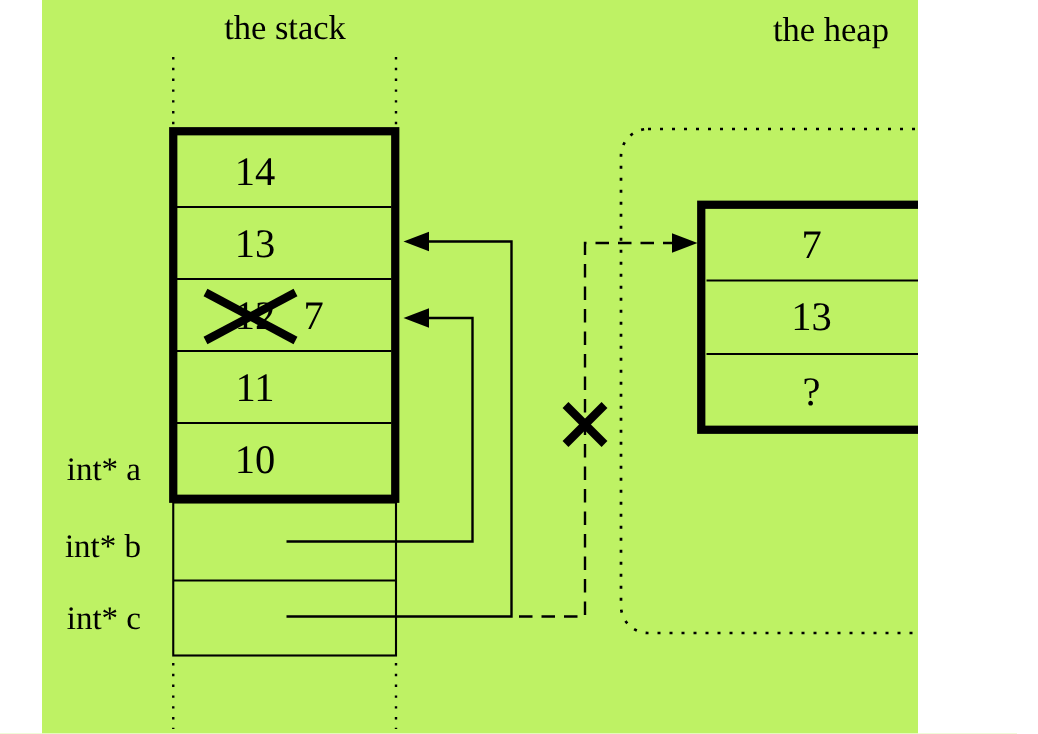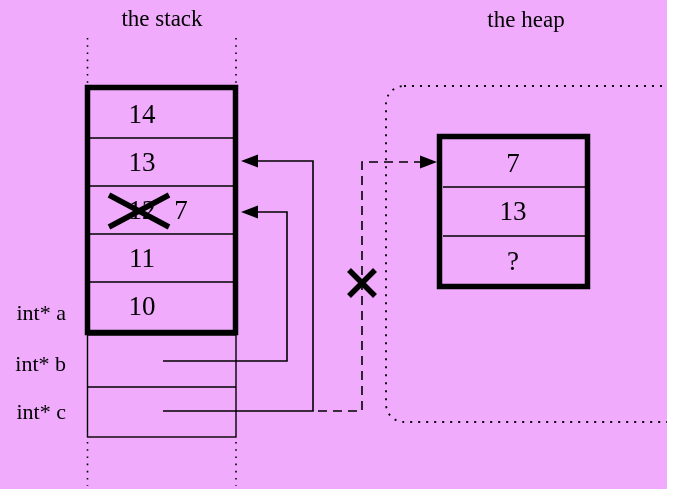--- a/index.html
+++ b/index.html
@@ -1,16 +1,16 @@
 <!DOCTYPE html>
 <html><head>
 <meta charset="utf-8">
 <style>
   html,body{margin:0;padding:0;background:#ffffff;}
-  .canvas{position:relative;width:667px;height:489px;background:#f0abfc;color:#000;overflow:hidden;}
+  .canvas{position:relative;width:584px;height:489px;background:#bef264;color:#000;overflow:hidden;margin-left:28px;}
   svg{position:absolute;left:0;top:0;}
   .thick{fill:none;stroke:#000;stroke-width:5.5;}
   .thin{fill:none;stroke:#000;stroke-width:1.4;}
   .ptr{fill:none;stroke:#000;stroke-width:1.6;}
   .head{fill:#000;stroke:none;}
   .dashed{fill:none;stroke:#000;stroke-width:1.6;stroke-dasharray:9 6;}
   .dotted{fill:none;stroke:#000;stroke-width:1.6;stroke-dasharray:1.6 5.6;}
   .dotted2{fill:none;stroke:#000;stroke-width:1.8;stroke-dasharray:2 6;}
   .cross{stroke:#000;stroke-width:5.5;fill:none;}
   .num{font:27px "Liberation Serif", serif;fill:#000;}

